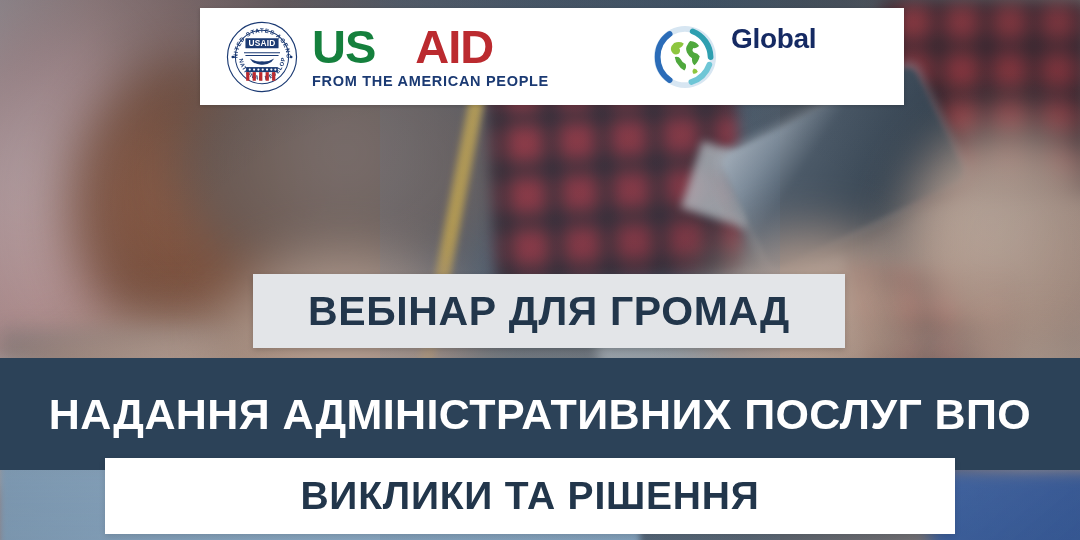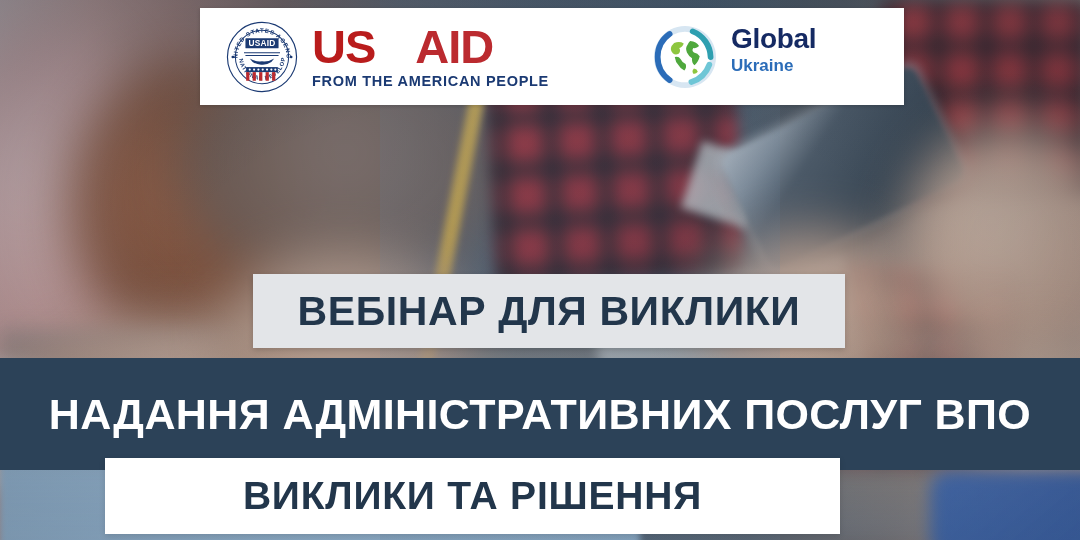--- a/index.html
+++ b/index.html
@@ -154,21 +154,21 @@
     background: #ffffff;
     display: flex; align-items: center;
     box-shadow: 0 1px 4px rgba(0,0,0,.18);
   }
   .usaid-lockup { display: flex; align-items: center; margin-left: 26px; }
   .usaid-seal { width: 72px; height: 72px; flex: 0 0 72px; }
   .usaid-words { margin-left: 14px; }
   .usaid-word {
     font-size: 47px; font-weight: 700; line-height: .96; letter-spacing: -1px;
   }
-  .usaid-word .us { color: #b91c1c; }
+  .usaid-word .us { color: #15803d; }
   .usaid-word .aid { color: #bb2a2f; margin-left: 40px; }
   .usaid-tag {
     color: #1b3a73; font-size: 14.5px; font-weight: 600; letter-spacing: .7px;
     margin-top: 3px;
   }
   .gc-lockup { display: flex; align-items: flex-start; margin-left: 104px; }
   .gc-globe { width: 64px; height: 64px; flex: 0 0 64px; }
   .gc-words { margin-left: 14px; }
   .gc-name {
     color: #152a63; font-size: 28px; font-weight: 700; line-height: 1.02;
@@ -194,21 +194,21 @@
   .band-2 {
     left: 0px; top: 358px; width: 1080px; height: 112px;
     background: #2c4258;
   }
   .band-2 .band-text {
     color: #ffffff; font-size: 43px; font-weight: 700; letter-spacing: .4px;
     white-space: nowrap;
   }
 
   .band-3 {
-    left: 105px; top: 458px; width: 735px; height: 76px;
+    left: 105px; top: 458px; width: 850px; height: 76px;
     background: #ffffff;
     box-shadow: 0 2px 6px rgba(0,0,0,.13);
   }
   .band-3 .band-text {
     color: #22364b; font-size: 39px; font-weight: 700; letter-spacing: .8px;
     white-space: nowrap;
   }
 </style>
 </head>
 <body>
@@ -305,28 +305,27 @@
         <path d="M62 10 A44 44 0 0 1 90 50" fill="none" stroke="#2e9fb0" stroke-width="9" stroke-linecap="round"></path>
         <path d="M88 62 A44 44 0 0 1 60 89" fill="none" stroke="#6ec6d6" stroke-width="9" stroke-linecap="round"></path>
         <circle cx="50" cy="50" r="31" fill="#ffffff"></circle>
         <path d="M33 28 q9 -3 15 1 q-2 6 -7 7 q3 5 -1 9 q-5 3 -9 -1 q-5 -5 -2 -11 z" fill="#8dc63f"></path>
         <path d="M34 50 q6 -2 9 3 q3 6 8 8 q2 6 -2 10 q-6 -2 -9 -8 q-5 -5 -6 -13 z" fill="#4fa83d"></path>
         <path d="M58 25 q10 1 14 8 q-4 4 -9 3 q-3 4 1 7 q6 1 9 6 q-2 9 -8 14 q-5 -4 -4 -11 q-5 -3 -8 -9 q-3 -7 1 -12 q2 -4 4 -6 z" fill="#4fa83d"></path>
         <path d="M64 68 q5 1 6 5 q-3 4 -7 3 q-3 -4 1 -8 z" fill="#8dc63f"></path>
       </svg>
       <div class="gc-words">
         <div class="gc-name">Global</div>
-        <div class="gc-country">Ukraine</div>
       </div>
     </div>
 
   </div>
 
   <div class="band band-1">
-    <span class="band-text">ВЕБІНАР ДЛЯ ВИКЛИКИ</span>
+    <span class="band-text">ВЕБІНАР ДЛЯ ГРОМАД</span>
   </div>
 
   <div class="band band-2">
     <span class="band-text">НАДАННЯ АДМІНІСТРАТИВНИХ ПОСЛУГ ВПО</span>
   </div>
 
   <div class="band band-3">
     <span class="band-text">ВИКЛИКИ ТА РІШЕННЯ</span>
   </div>
 

